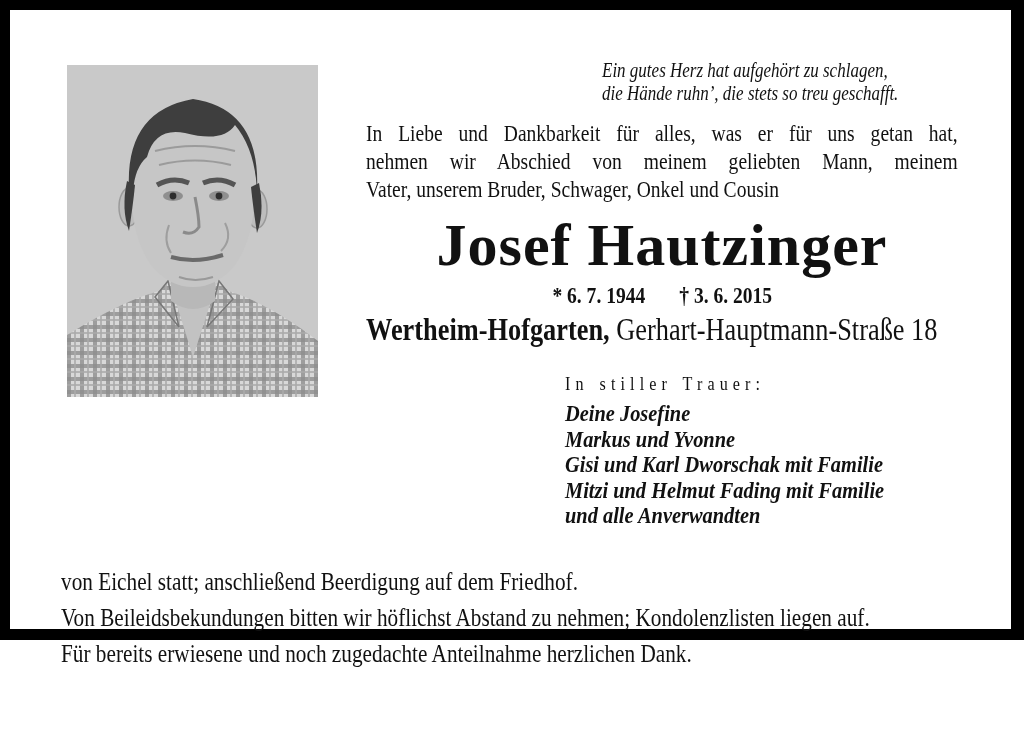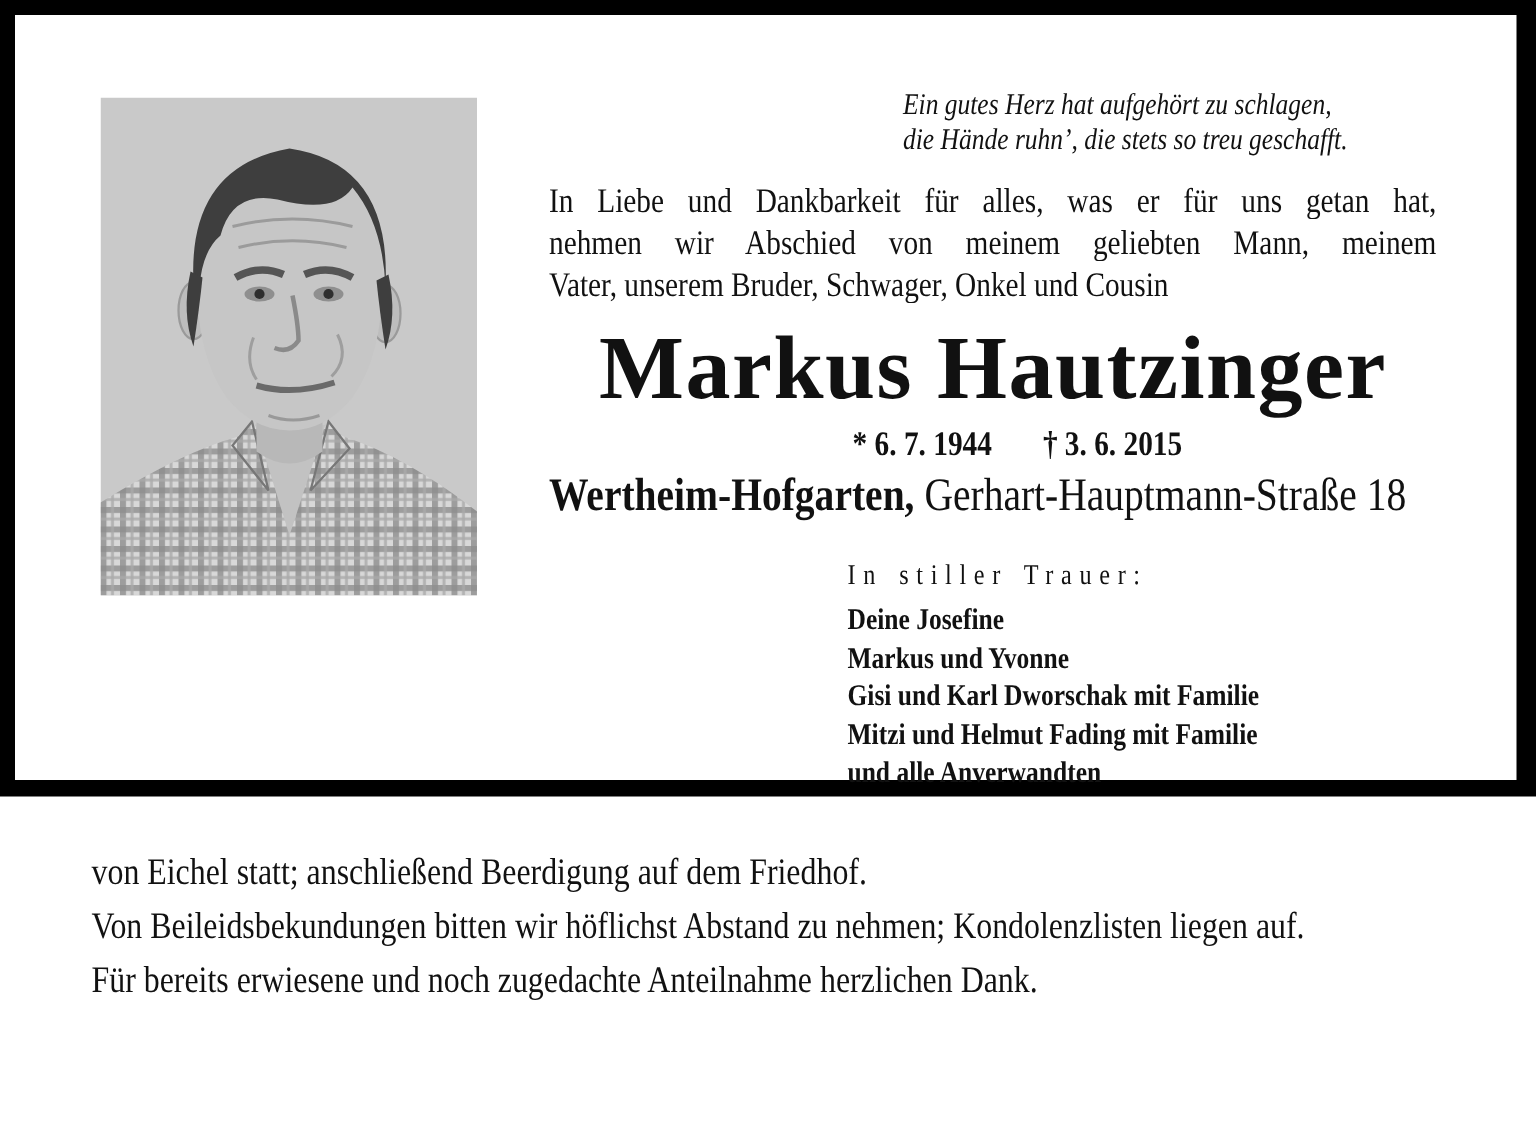--- a/index.html
+++ b/index.html
@@ -1,18 +1,18 @@
 <!DOCTYPE html>
 <html><head>
 <meta charset="utf-8">
 <style>
   html,body{margin:0;padding:0;background:#ffffff;}
   body{width:1024px;height:753px;overflow:hidden;
        font-family:"Liberation Serif","DejaVu Serif",serif;color:#111;}
-  .card{position:relative;width:1024px;height:531px;box-sizing:border-box;
+  .card{position:relative;width:1024px;height:640px;box-sizing:border-box;
         background:#fff;border-style:solid;border-color:#000;
         border-width:10px 13px 11px 10px;}
   .abs{position:absolute;}
 
   
   .photo{left:57px;top:55px;width:251px;height:332px;}
 
   
   .epitaph{left:592px;top:49px;}
   .epitaph .line{height:23px;line-height:23px;font-style:italic;font-size:20px;}
@@ -23,33 +23,33 @@
   
   .intro{left:356px;top:110px;}
   .intro .jline{width:696px;height:28px;line-height:28px;font-size:23px;
                 transform:scaleX(0.85);transform-origin:0 0;
                 text-align:justify;text-align-last:justify;}
   .intro .jline.last{text-align:left;text-align-last:left;}
 
   
   .name-wrap{left:356px;top:200px;width:592px;height:70px;line-height:70px;
              text-align:center;font-weight:bold;font-size:60px;letter-spacing:1px;}
-  .dates-wrap{left:372px;top:272px;width:592px;text-align:center;
+  .dates-wrap{left:356px;top:272px;width:592px;text-align:center;
               font-weight:bold;font-size:23px;line-height:28px;}
   .dates-inner{display:inline-block;transform:scaleX(0.85);transform-origin:50% 50%;white-space:nowrap;}
   .death{margin-left:40px;}
 
   
   .address{left:356px;top:306px;font-size:31px;line-height:28px;}
   .address .bold{font-weight:bold;}
 
   
   .trauer-heading{left:555px;top:360px;font-size:19px;line-height:28px;
                   letter-spacing:6px;word-spacing:2px;}
-  .mourners{left:555px;top:391px;font-weight:bold;font-size:20px;}
+  .mourners{left:555px;top:391px;font-weight:bold;font-size:24px;font-style:italic;}
   .mourners .mline{height:25.5px;line-height:25.5px;}
 
   
   .bottom{left:51px;top:558px;font-size:25px;}
   .bottom .bline{height:28px;line-height:28px;}
   .gap4{margin-top:8px;}
 </style>
 </head>
 <body>
 
@@ -108,21 +108,21 @@
     <div class="line"><span class="cond">Ein gutes Herz hat aufgehört zu schlagen,</span></div>
     <div class="line"><span class="cond">die Hände ruhn’, die stets so treu geschafft.</span></div>
   </div>
 
   <div class="abs intro">
     <div class="jline">In Liebe und Dankbarkeit für alles, was er für uns getan hat,</div>
     <div class="jline">nehmen wir Abschied von meinem geliebten Mann, meinem</div>
     <div class="jline last">Vater, unserem Bruder, Schwager, Onkel und Cousin</div>
   </div>
 
-  <div class="abs name-wrap">Markus Hautzinger</div>
+  <div class="abs name-wrap">Josef Hautzinger</div>
 
   <div class="abs dates-wrap">
     <span class="dates-inner">
       <span>* 6. 7. 1944</span><span class="death">† 3. 6. 2015</span>
     </span>
   </div>
 
   <div class="abs address">
     <span class="cond"><span class="bold">Wertheim-Hofgarten,</span><span> Gerhart-Hauptmann-Straße 18</span></span>
   </div>

